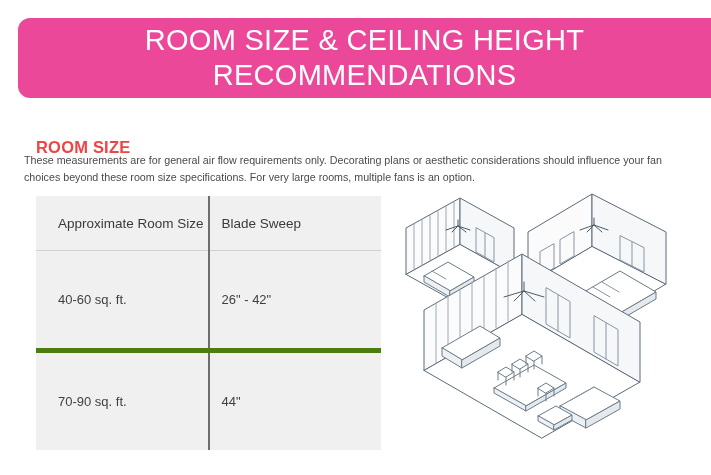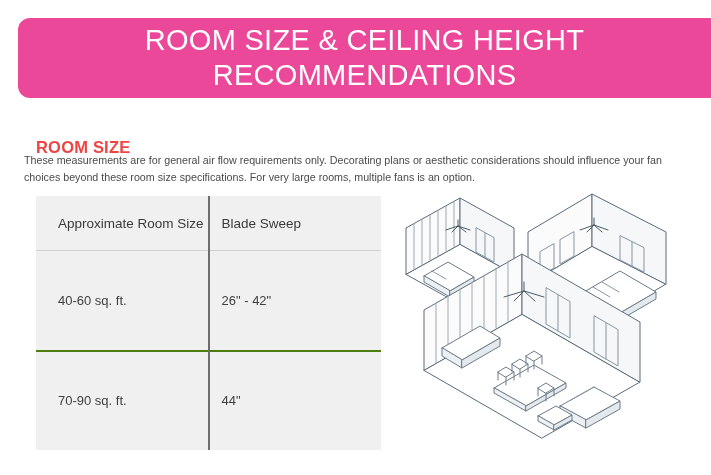--- a/index.html
+++ b/index.html
@@ -93,21 +93,21 @@
   table.size-table td {
     font-size: 13px;
     height: 50px;
   }
   table.size-table th.col-right,
   table.size-table td.col-right {
     padding-left: 12px;
     border-left: 2px solid #6d6d6d;
   }
   table.size-table tbody tr {
-    border-top: 2px solid #4d7c0f;
+    border-top: 5px solid #4d7c0f;
   }
   table.size-table tbody tr:first-child {
     border-top: 1px solid #cfcfcf;
   }
   .cell-multiline {
     line-height: 1.35;
     white-space: pre-line;
   }
 
   

